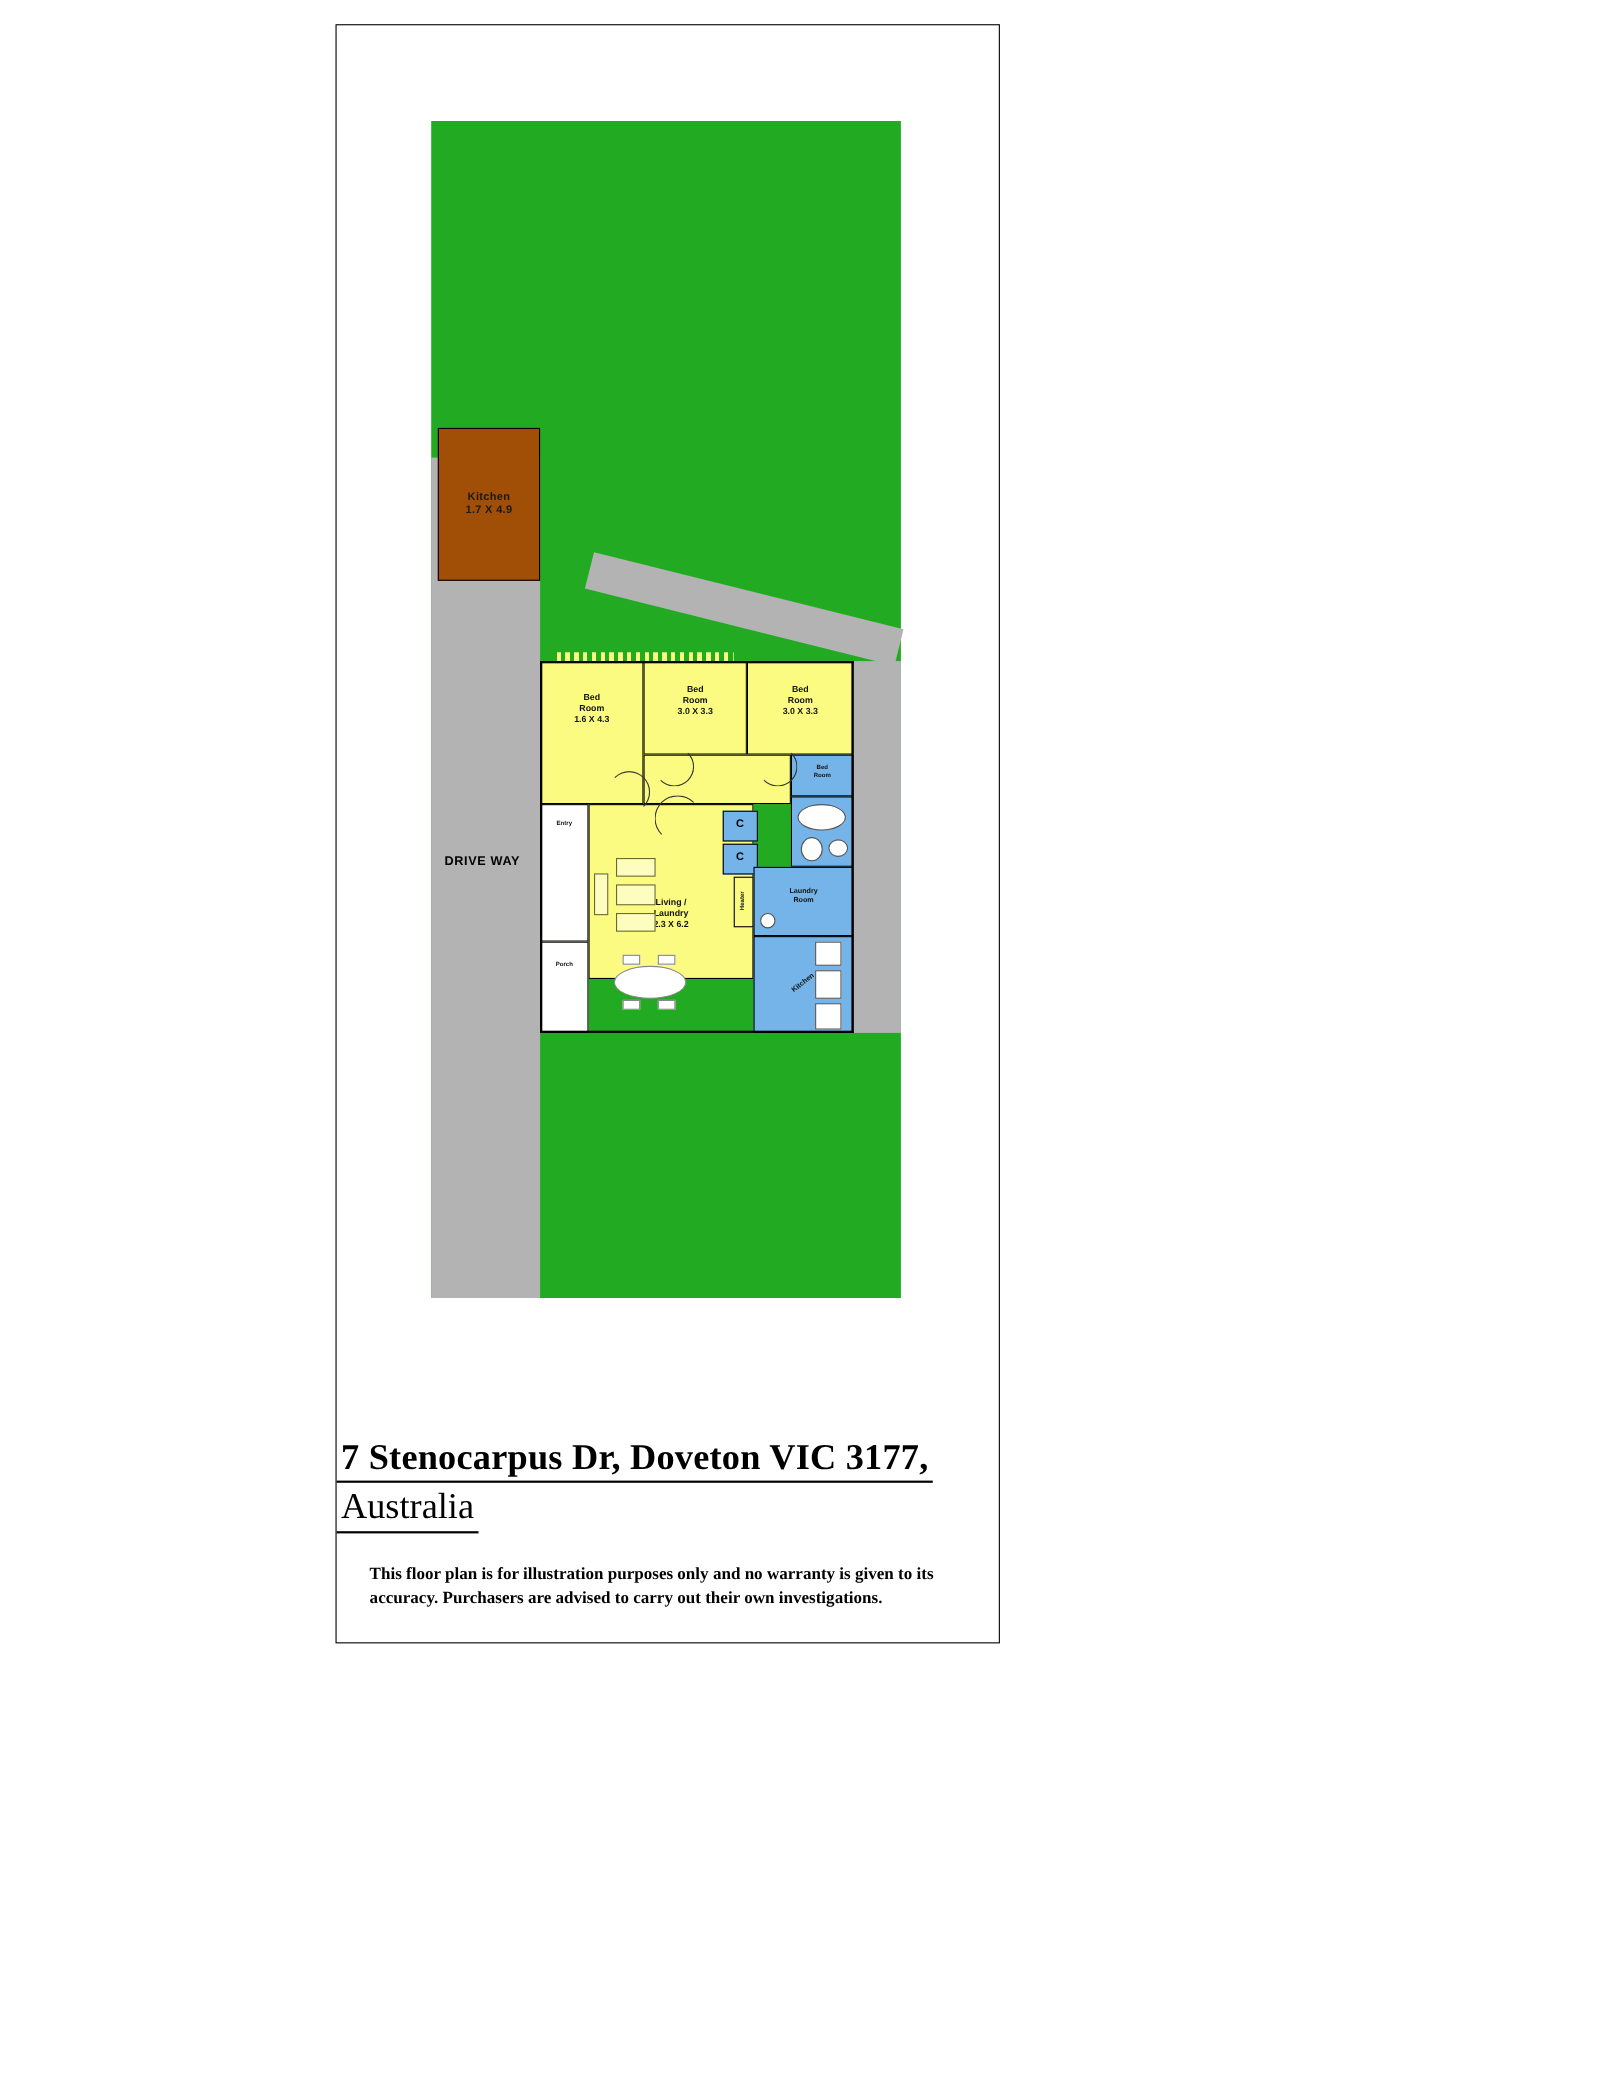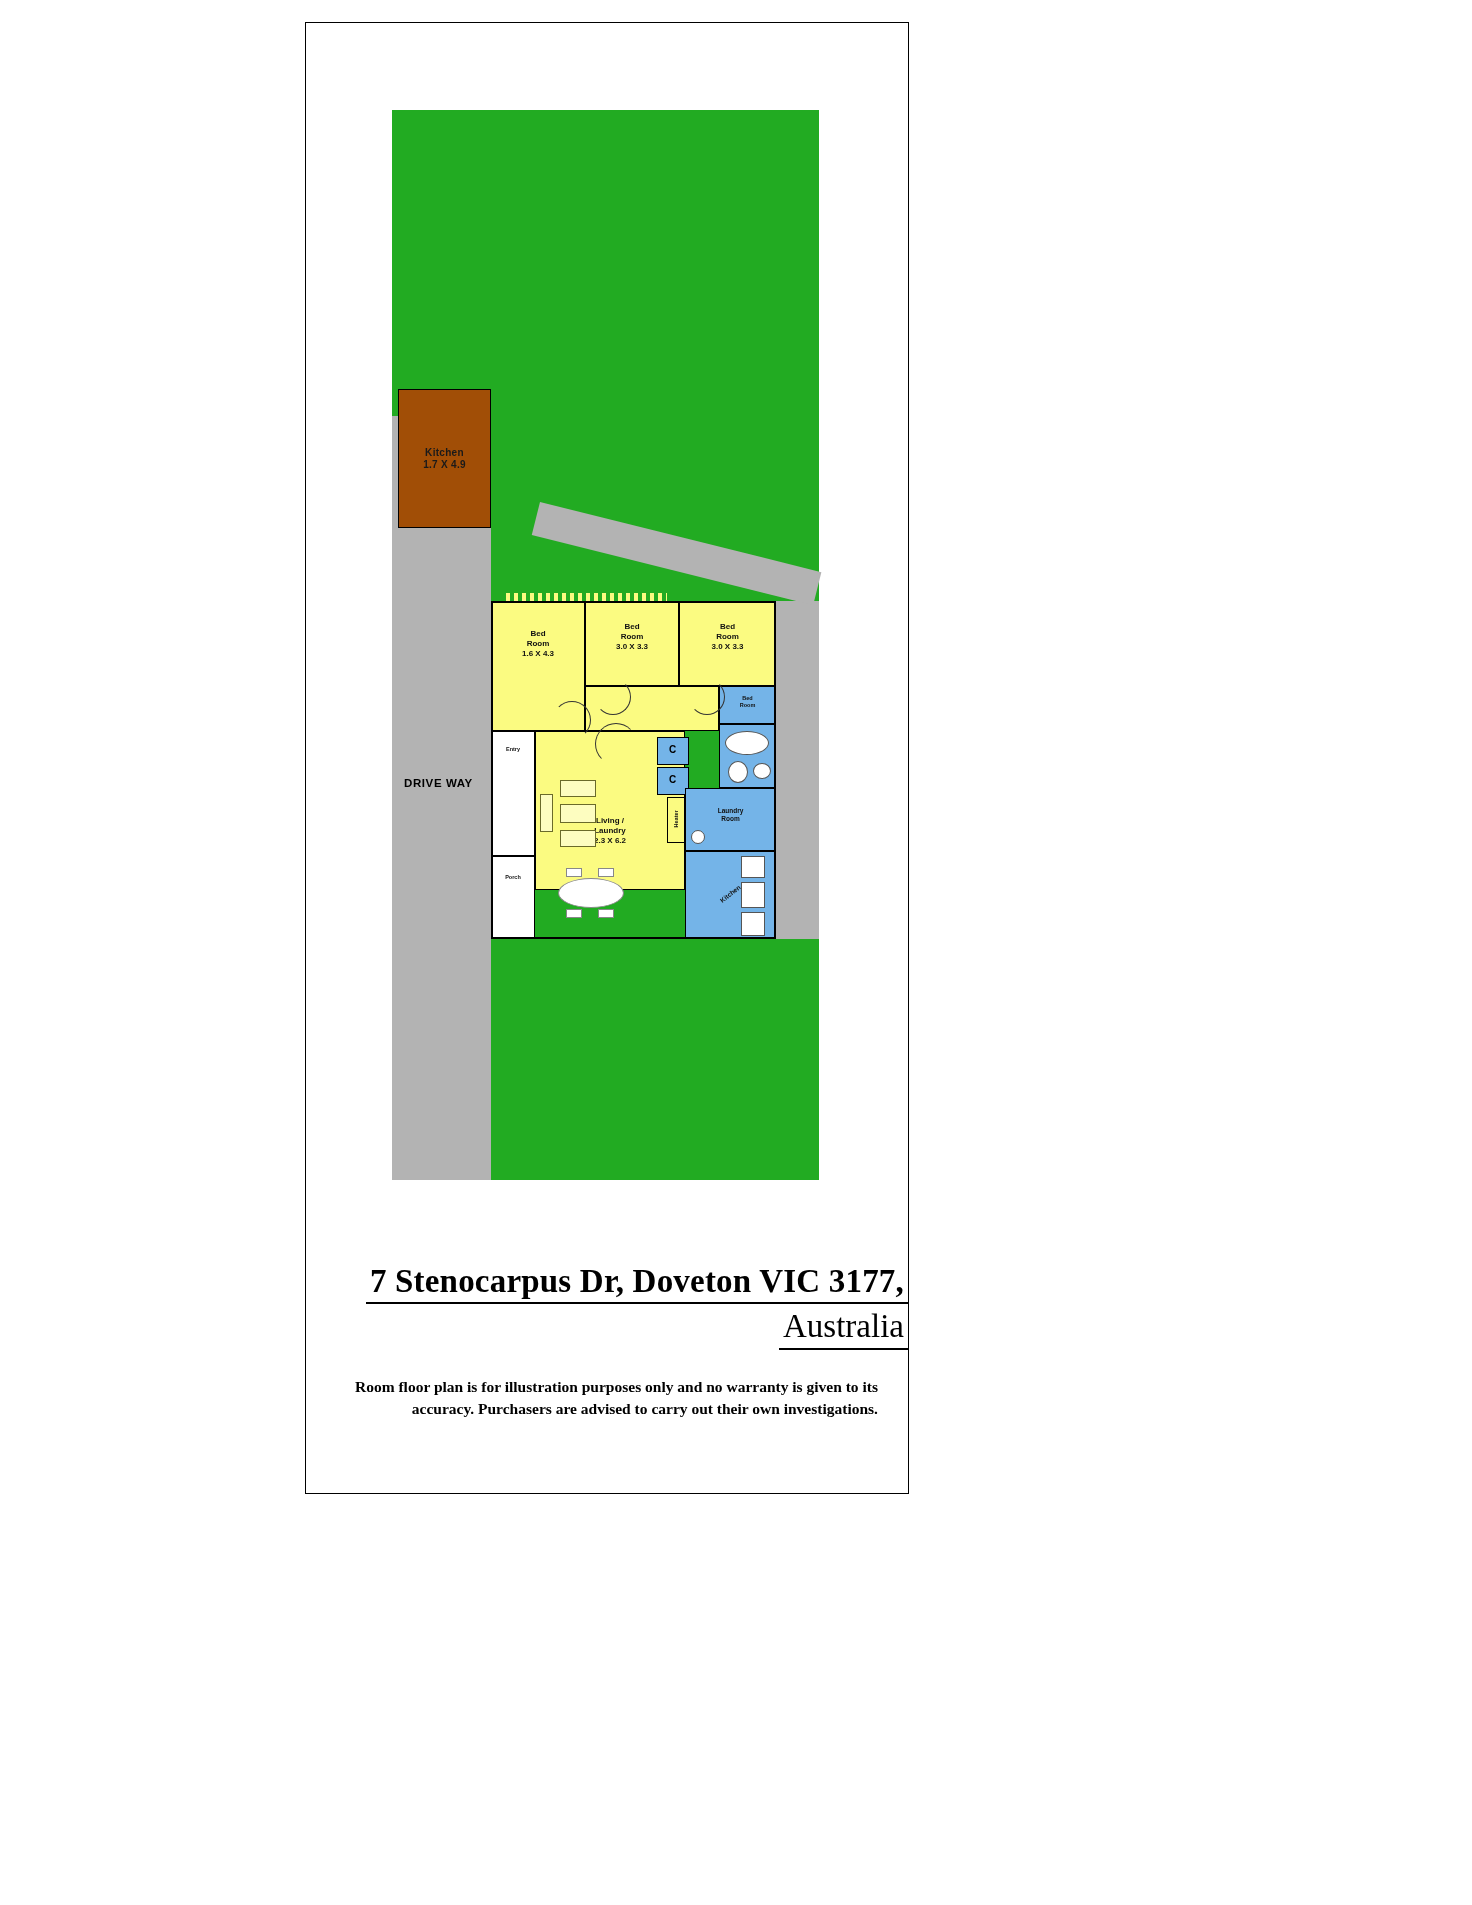--- a/index.html
+++ b/index.html
@@ -146,22 +146,22 @@
   }
   .ramp {
     position: absolute;
     background: #b3b3b3;
   }
   
   #caption {
     position: absolute;
     left: 0;
     right: 0;
-    top: 1238px;
-    text-align: right;
+    top: 1282px;
+    text-align: left;
   }
   #title-line {
     font-family: "Liberation Serif", serif;
     font-size: 33px;
     font-weight: bold;
     color: #000;
     line-height: 1.22;
     letter-spacing: .2px;
     display: inline-block;
     border-bottom: 2px solid #000;
@@ -330,18 +330,18 @@
   </div>
 
   <div id="caption">
     <div>
       <span id="title-line">7 Stenocarpus Dr, Doveton VIC 3177,</span>
     </div>
     <div>
       <span id="title-line-2">Australia</span>
     </div>
     <div id="disclaimer">
-      <span>Room floor plan is for illustration purposes only and no warranty is given to</span>
+      <span>This floor plan is for illustration purposes only and no warranty is given to</span>
       <span>its accuracy. Purchasers are advised to carry out their own investigations.</span>
     </div>
   </div>
 
 </div>
 
 </body></html>

